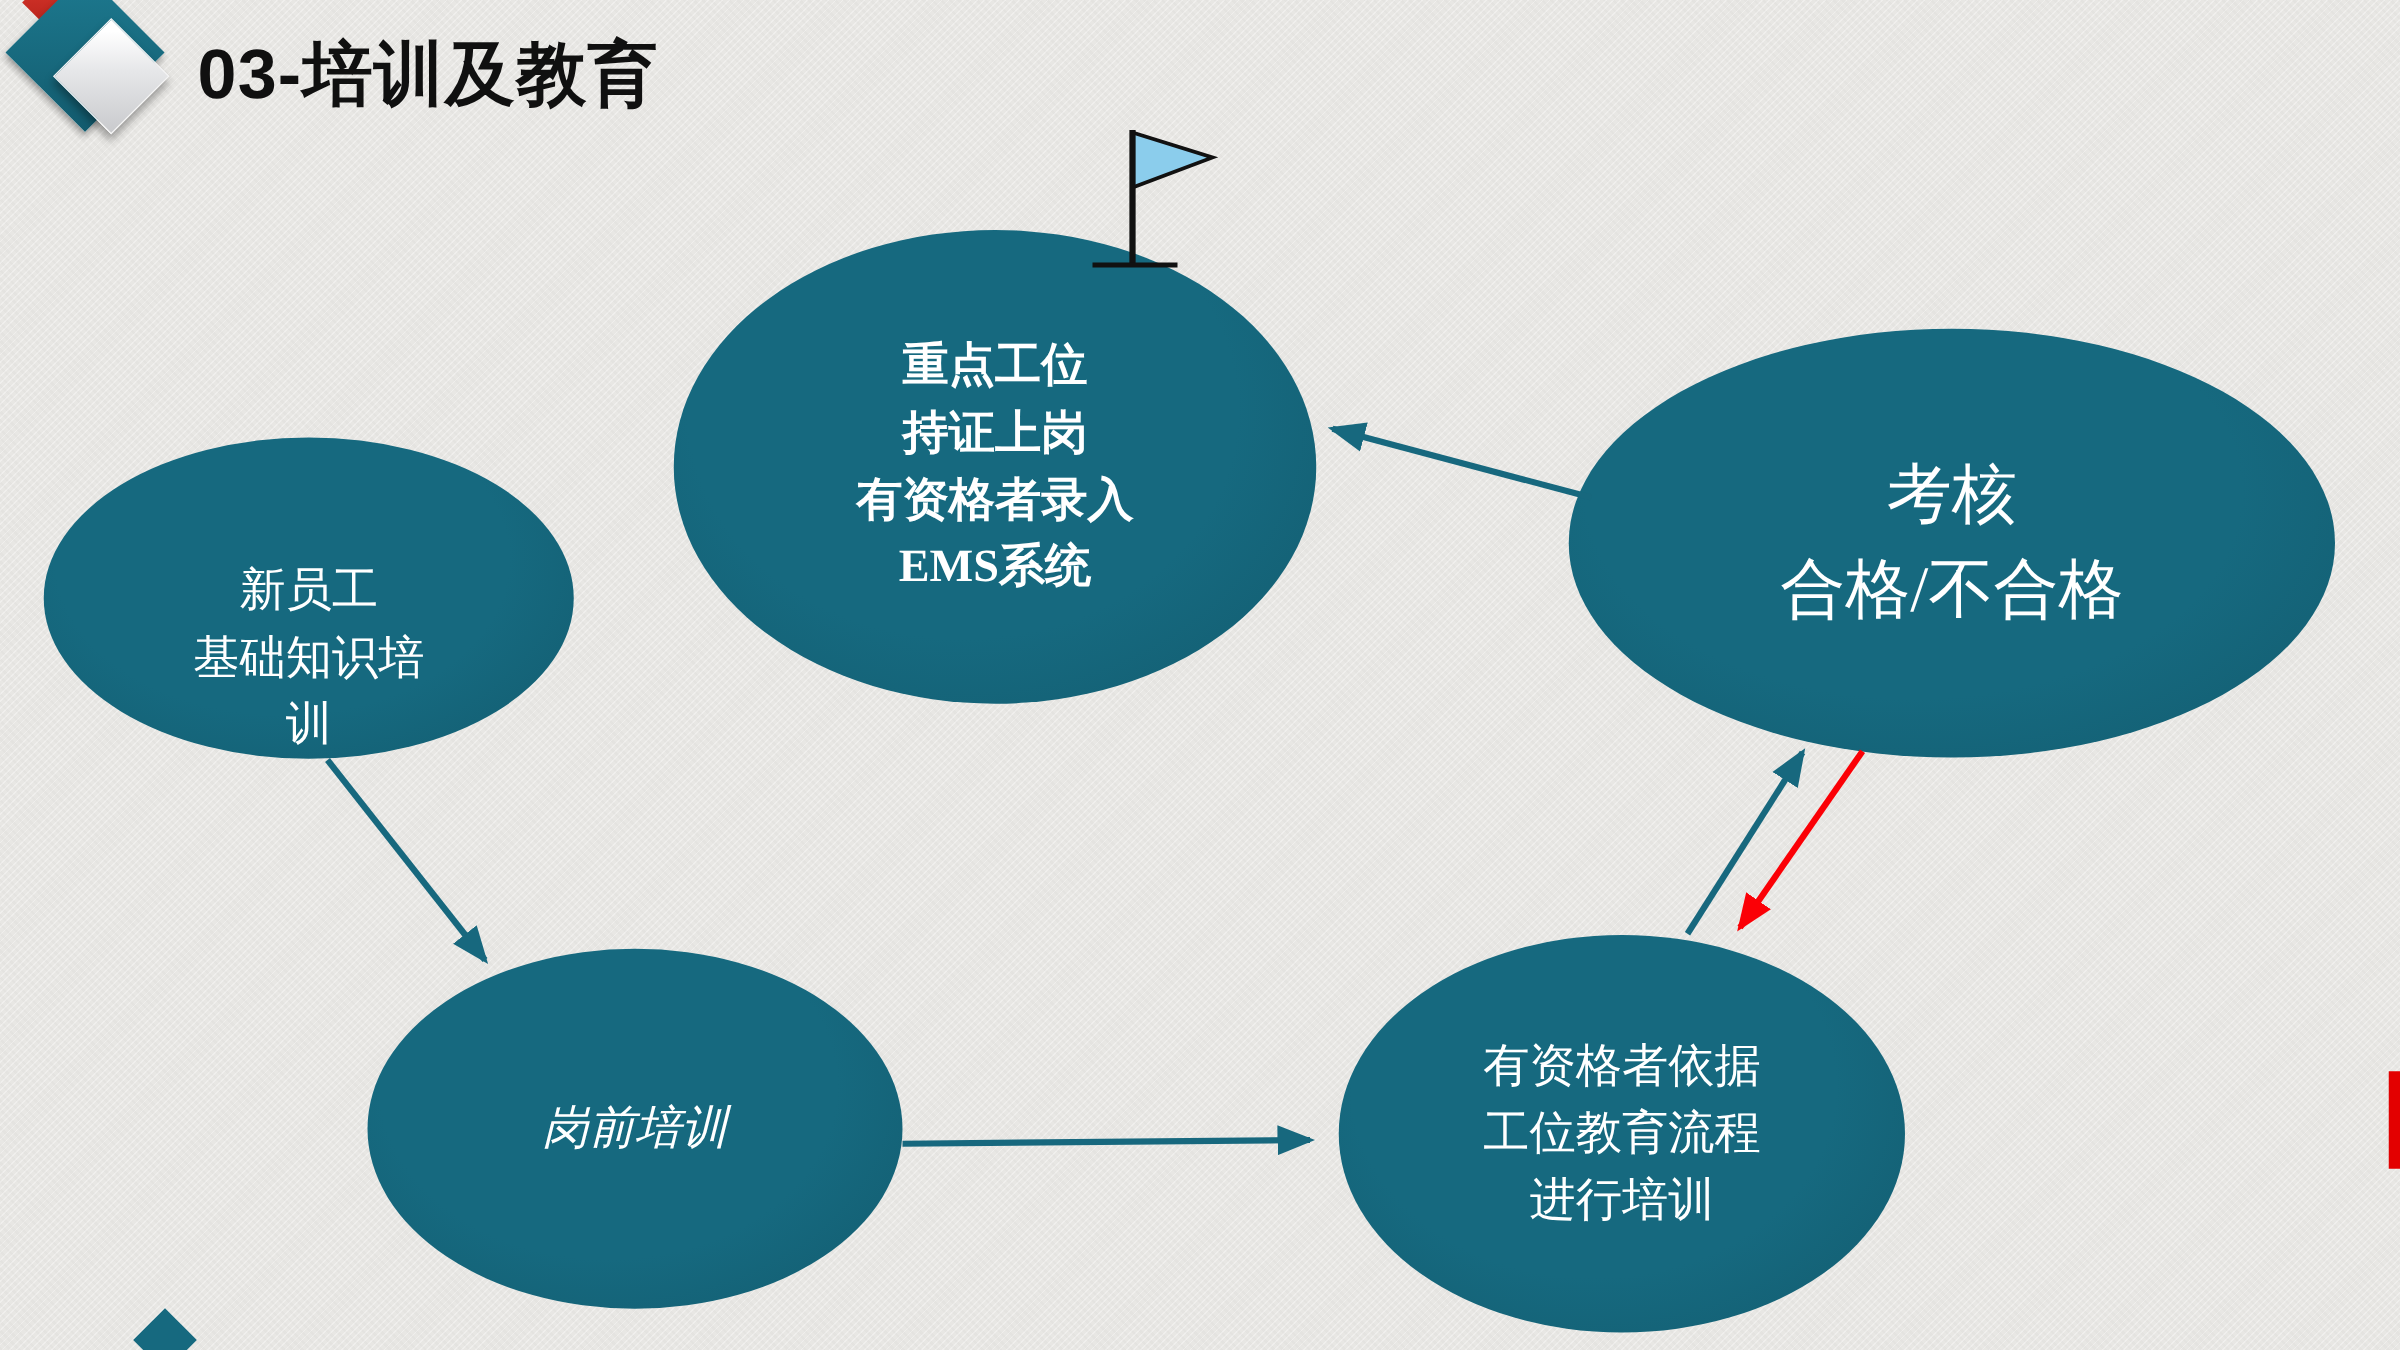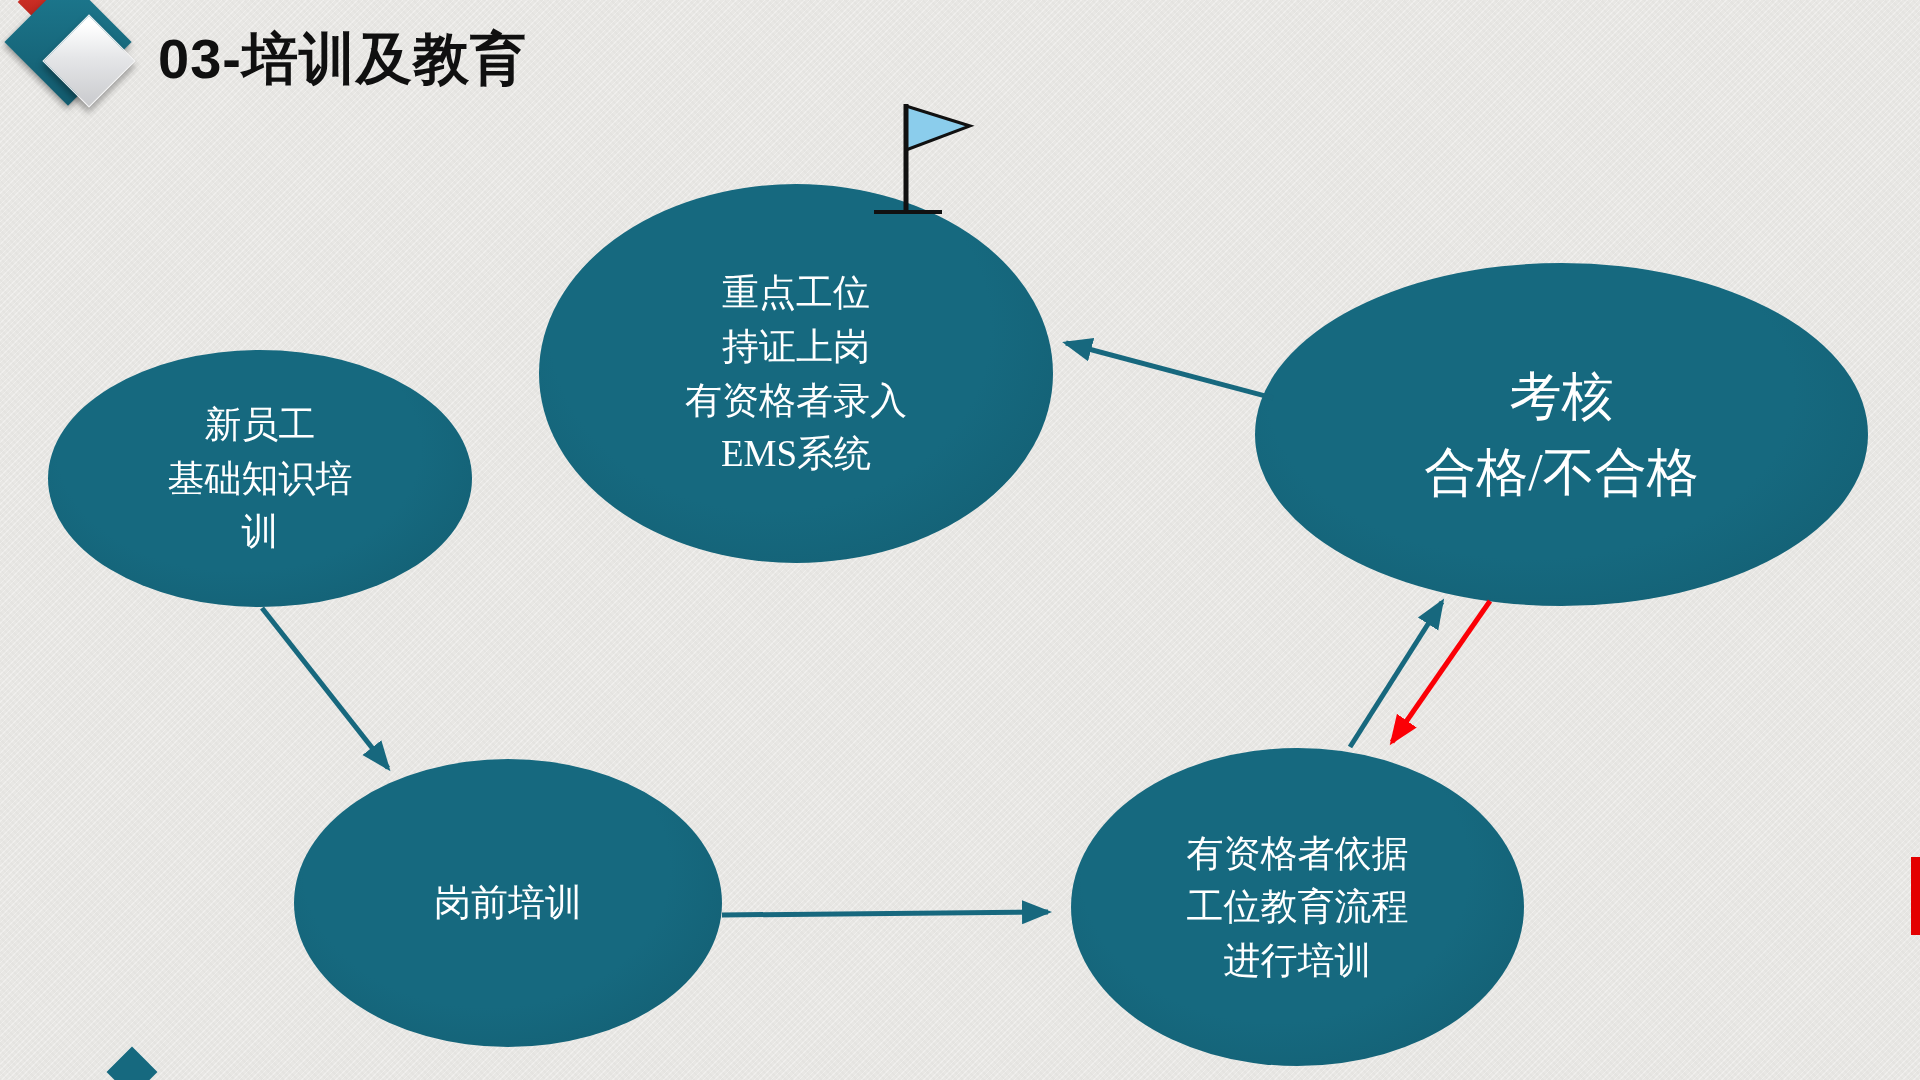--- a/index.html
+++ b/index.html
@@ -64,24 +64,24 @@
     color: #ffffff;
     display: flex;
     align-items: center;
     justify-content: center;
     text-align: center;
     white-space: pre-line;
     font-family: "Liberation Serif", "DejaVu Serif", serif;
     font-size: 37px;
     line-height: 1.45;
   }
-  .node-new-employee   { left: 48px;   top: 350px; width: 424px; height: 257px; }
-  .node-key-station    { left: 539px;  top: 184px; width: 514px; height: 379px; }
+  .node-new-employee   { left: 35px;   top: 350px; width: 424px; height: 257px; align-items: flex-end; }
+  .node-key-station    { left: 539px;  top: 184px; width: 514px; height: 379px; font-weight: bold; }
   .node-assessment     { left: 1255px; top: 263px; width: 613px; height: 343px; font-size: 52px; }
-  .node-pre-job        { left: 294px;  top: 759px; width: 428px; height: 288px; }
+  .node-pre-job        { left: 294px;  top: 759px; width: 428px; height: 288px; font-style: italic; }
   .node-qualified      { left: 1071px; top: 748px; width: 453px; height: 318px; }
 
   
   .overlay {
     position: absolute;
     left: 0; top: 0;
     width: 1920px; height: 1080px;
     pointer-events: none;
   }
 

